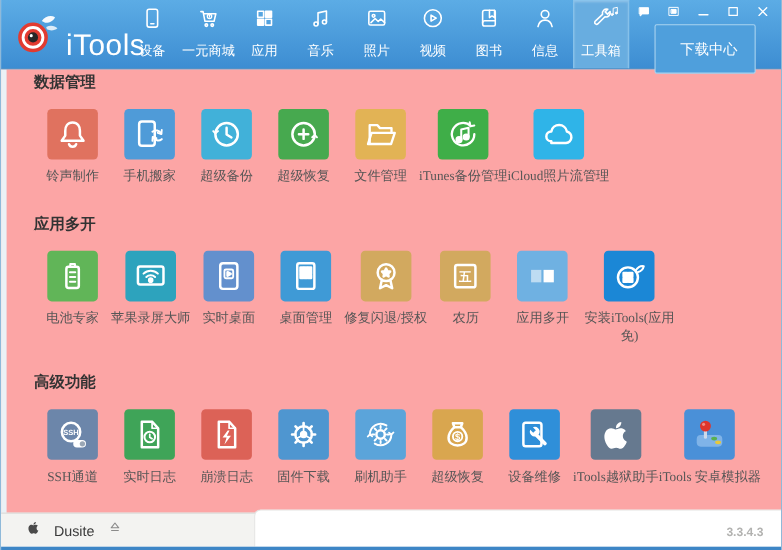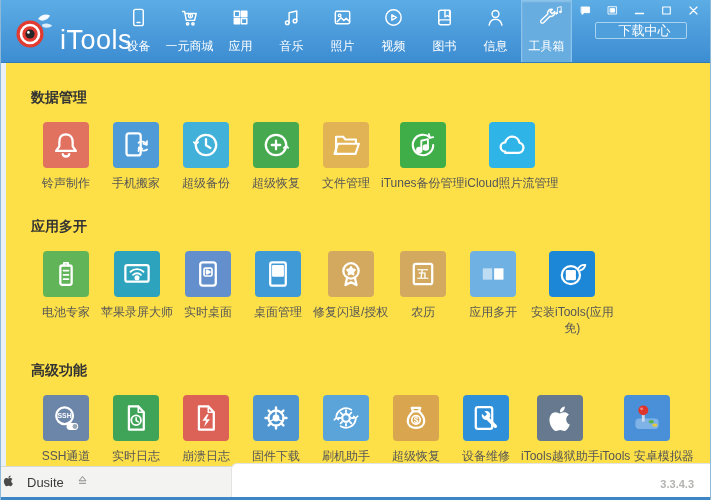--- a/index.html
+++ b/index.html
@@ -11,38 +11,38 @@
   .logo{position:absolute;left:12px;top:10px;display:flex;align-items:flex-end;gap:7px;}
   .logo-text{color:#fff;font-size:27px;letter-spacing:.5px;}
   nav{position:absolute;left:112px;top:0;bottom:0;display:flex;}
   .nav-item{width:51px;box-sizing:border-box;display:flex;flex-direction:column;align-items:center;justify-content:flex-end;padding-bottom:7px;gap:5px;cursor:pointer;}
   .nav-item svg{width:23px;height:23px;}
   .nav-label{color:#fff;font-size:12px;white-space:nowrap;}
   .nav-item.selected{background:#68ade0;border:1px solid #8ac4ec;border-bottom:none;box-shadow:inset 0 1px 2px rgba(255,255,255,.25);}
   .titlebar{position:absolute;top:4px;right:10px;display:flex;gap:14px;align-items:center;}
   .tb-ic{display:inline-flex;cursor:pointer;}
   .tb-ic svg{width:13px;height:13px;}
-  .dl-btn{position:absolute;top:22px;right:23px;width:92px;height:17px;background:#4f9fdc;border:1px solid #a9d3f0;border-radius:2px;color:#fff;font-size:13px;display:flex;align-items:center;justify-content:center;gap:7px;cursor:pointer;font-family:inherit;}
+  .dl-btn{position:absolute;top:22px;right:23px;width:92px;height:45px;background:#4f9fdc;border:1px solid #a9d3f0;border-radius:2px;color:#fff;font-size:13px;display:flex;align-items:center;justify-content:center;gap:7px;cursor:pointer;font-family:inherit;}
   .dl-ic{display:inline-flex;}
 
   
-  main{position:absolute;top:63px;left:0;right:0;bottom:33px;background:#fde047;border-left:5px solid #eaf1f6;padding:26px 0 0 25px;box-sizing:border-box;overflow:hidden;}
+  main{position:absolute;top:63px;left:0;right:0;bottom:33px;background:#fca5a5;border-left:5px solid #eaf1f6;padding:3px 0 0 25px;box-sizing:border-box;overflow:hidden;}
   .group{margin-bottom:26px;}
   .group-title{font-size:14px;font-weight:bold;color:#333;margin:0 0 15px 0;}
   .tiles{display:flex;align-items:flex-start;}
   .tile{min-width:70px;display:flex;flex-direction:column;align-items:center;cursor:pointer;}
   .tile-ic{width:46px;height:46px;border-radius:4px;display:flex;align-items:center;justify-content:center;}
   .tile-ic svg{width:34px;height:34px;}
-  .tile-label{margin-top:7px;font-size:12px;color:#565656;white-space:nowrap;text-align:center;}
+  .tile-label{margin-top:7px;font-size:12px;color:#565656;white-space:nowrap;text-align:center;font-family:Liberation Serif, serif;}
   .tile.wrap .tile-label{white-space:normal;width:88px;line-height:1.35;}
 
   
   footer{position:absolute;left:0;right:0;bottom:0;height:33px;z-index:2;}
   .fbar{position:absolute;left:0;right:0;bottom:3px;height:30px;background:#f3f3f1;border-top:1px solid #d9d9d7;}
-  .device-area{position:absolute;left:0;top:0;bottom:0;display:flex;align-items:center;gap:11px;}
+  .device-area{position:absolute;left:0;top:0;bottom:0;display:flex;align-items:center;gap:11px;padding-left:22px;}
   .device-area svg{width:15px;height:15px;}
   .device-name{font-size:13px;color:#3a3a3a;}
   .fpanel{position:absolute;left:230px;right:0;top:-4px;bottom:0;background:#fff;border:1px solid #e3e3e1;border-right:none;border-bottom:none;border-radius:6px 0 0 0;}
   .version{position:absolute;right:16px;bottom:7px;font-size:11px;color:#b3b3b1;font-weight:bold;}
   .bottom-edge{position:absolute;left:0;right:0;bottom:0;height:3px;background:#3d86c6;}
 </style>
 </head>
 <body>
 
 <div class="window">

